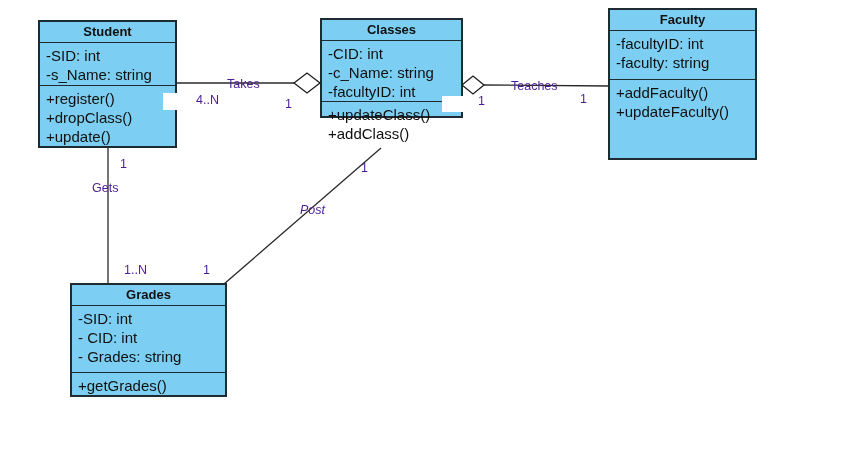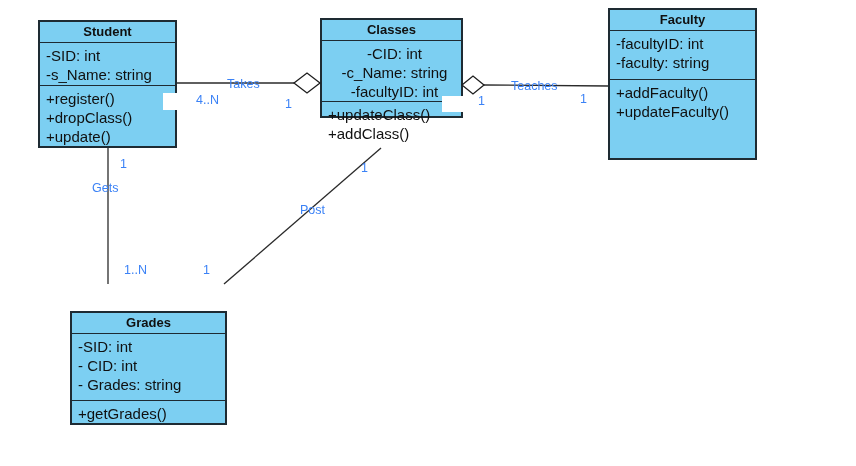--- a/index.html
+++ b/index.html
@@ -40,24 +40,24 @@
   .uml-attrs { border-bottom: 1.5px solid #1e2b33; }
   .uml-methods { flex: 1; }
   .uml-row {
     font-size: 15px;
     line-height: 19px;
     white-space: nowrap;
   }
   #box-student { left: 38px;  top: 20px;  width: 139px; height: 128px; }
   #box-student .uml-attrs { height: 43px; }
   #box-classes { left: 320px; top: 18px;  width: 143px; height: 100px; }
-  #box-classes .uml-attrs { height: 68px; text-align: center; }
+  #box-classes .uml-attrs { height: 68px; }
   #box-faculty { left: 608px; top: 8px;  width: 149px; height: 152px; }
   #box-faculty .uml-attrs { height: 49px; }
-  #box-grades  { left: 70px;  top: 283px; width: 157px; height: 114px; margin-top: 28px; }
+  #box-grades  { left: 70px;  top: 283px; width: 157px; height: 114px; }
   #box-grades .uml-attrs { height: 68px; }
 
   
   #edges {
     position: absolute;
     left: 0; top: 0;
     width: 856px; height: 466px;
     z-index: 2;
     pointer-events: none;
   }
@@ -67,34 +67,34 @@
     background: #ffffff;
     z-index: 3;
   }
   #patch-student { left: 163px; top: 93px; width: 30px; height: 17px; }
   #patch-classes { left: 442px; top: 96px; width: 36px; height: 16px; }
 
   
   .edge-label, .mult {
     position: absolute;
     font-size: 12.5px;
-    color: #3b82f6;
+    color: #4c1d95;
     z-index: 4;
     white-space: nowrap;
   }
   #lbl-takes   { left: 227px; top: 77px; }
   #mult-takes-student { left: 196px; top: 93px; }
   #mult-takes-classes { left: 285px; top: 97px; }
   #lbl-teaches { left: 511px; top: 79px; }
   #mult-teaches-classes { left: 478px; top: 94px; }
   #mult-teaches-faculty { left: 580px; top: 92px; }
   #mult-gets-student { left: 120px; top: 157px; }
   #lbl-gets    { left: 92px;  top: 181px; }
   #mult-gets-grades { left: 124px; top: 263px; }
-  #lbl-post    { left: 300px; top: 203px; }
+  #lbl-post    { left: 300px; top: 203px; font-style: italic; }
   #mult-post-classes { left: 361px; top: 161px; }
   #mult-post-grades  { left: 203px; top: 263px; }
 </style>
 </head>
 <body>
 
 <div id="canvas">
 
   <div class="uml-class" id="box-student">
     <div class="uml-title">Student</div>

